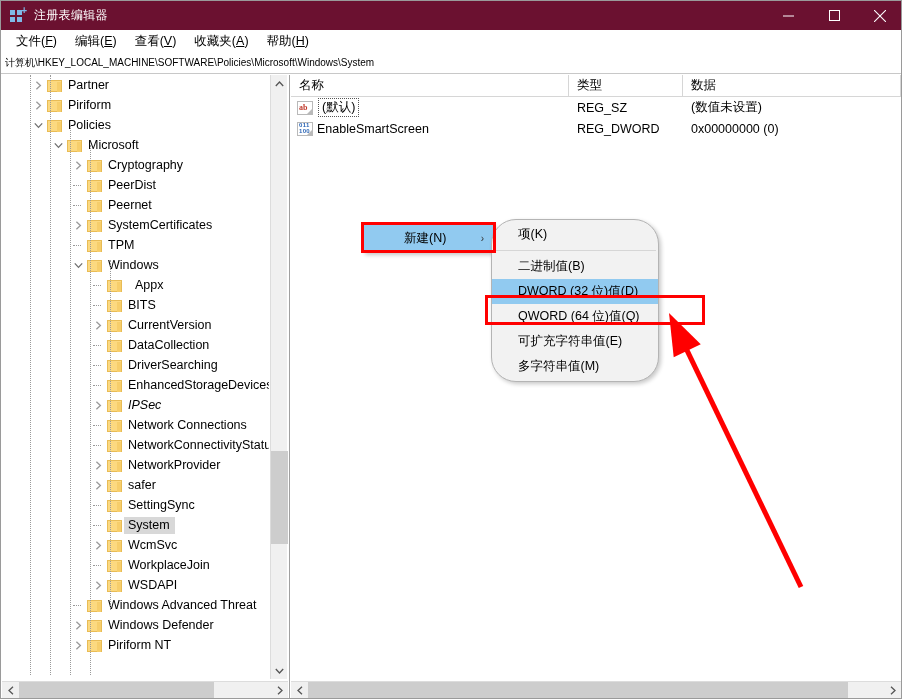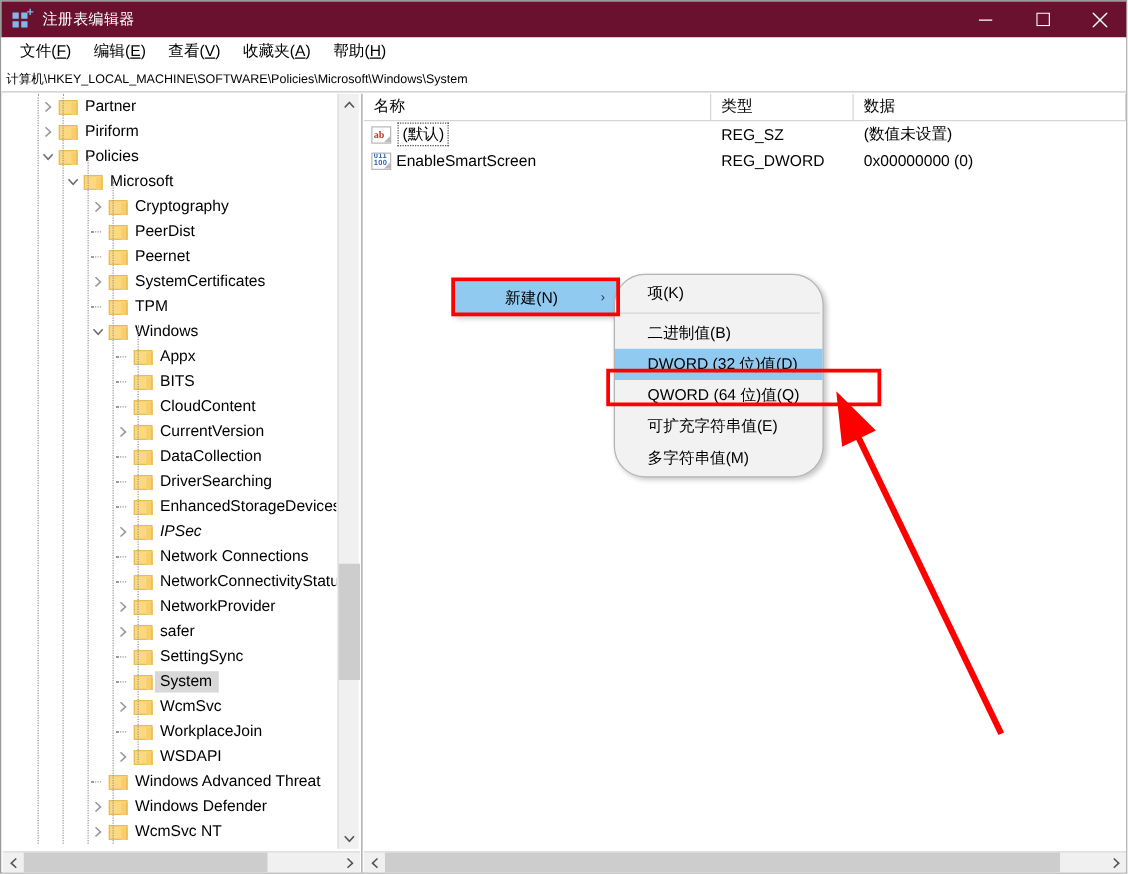--- a/index.html
+++ b/index.html
@@ -434,39 +434,31 @@
               <span class="tab"></span>
             </span>
             <span class="tlabel" style="left: 106px;">Windows</span>
           </div>
           <div class="trow">
             <span class="dothoriz" style="left: 91px; top: 10px; width: 8px;"></span>
             <span class="folder" style="left: 105px; top: 3px;">
               <span class="body"></span>
               <span class="tab"></span>
             </span>
-            <span class="tlabel" style="left: 126px;">Appx</span>
+            <span class="tlabel" style="left: 133px;">Appx</span>
           </div>
           <div class="trow">
             <span class="dothoriz" style="left: 91px; top: 10px; width: 8px;"></span>
             <span class="folder" style="left: 105px; top: 3px;">
               <span class="body"></span>
               <span class="tab"></span>
             </span>
             <span class="tlabel" style="left: 126px;">BITS</span>
           </div>
           <div class="trow">
-            <span class="dothoriz" style="left: 91px; top: 10px; width: 8px;"></span>
-            <span class="folder" style="left: 105px; top: 3px;">
-              <span class="body"></span>
-              <span class="tab"></span>
-            </span>
-            <span class="tlabel" style="left: 126px;">CloudContent</span>
-          </div>
-          <div class="trow">
             <span class="twist" style="left: 88px;">
               <svg width="7" height="9" viewBox="0 0 7 9">
                 <polyline points="1.4,0.8 5.4,4.5 1.4,8.2" fill="none" stroke="#9a9a9a" stroke-width="1.3"></polyline>
               </svg>
             </span>
             <span class="folder" style="left: 105px; top: 3px;">
               <span class="body"></span>
               <span class="tab"></span>
             </span>
             <span class="tlabel" style="left: 126px;">CurrentVersion</span>
@@ -618,21 +610,21 @@
           <div class="trow">
             <span class="twist" style="left: 68px;">
               <svg width="7" height="9" viewBox="0 0 7 9">
                 <polyline points="1.4,0.8 5.4,4.5 1.4,8.2" fill="none" stroke="#9a9a9a" stroke-width="1.3"></polyline>
               </svg>
             </span>
             <span class="folder" style="left: 85px; top: 3px;">
               <span class="body"></span>
               <span class="tab"></span>
             </span>
-            <span class="tlabel" style="left: 106px;">WcmSvc NT</span>
+            <span class="tlabel" style="left: 106px;">Piriform NT</span>
           </div>
           <div class="dotline" style="left: 28px; top: 0px; height: 600px;"></div>
           <div class="dotline" style="left: 48px; top: 0px; height: 600px;"></div>
           <div class="dotline" style="left: 68px; top: 50px; height: 550px;"></div>
           <div class="dotline" style="left: 88px; top: 70px; height: 530px;"></div>
           <div class="dotline" style="left: 108px; top: 185px; height: 350px;"></div>
         </div>
     </div>
 
     <div class="vscroll" style="left:268px; top:0; height:604px;">

